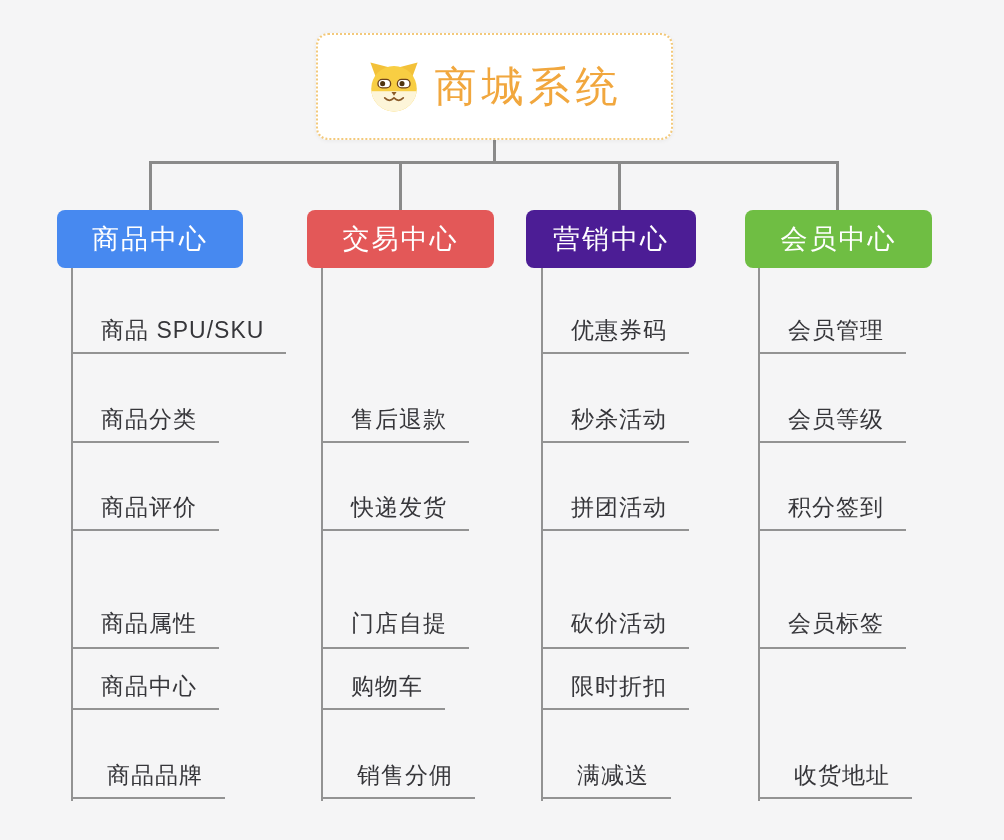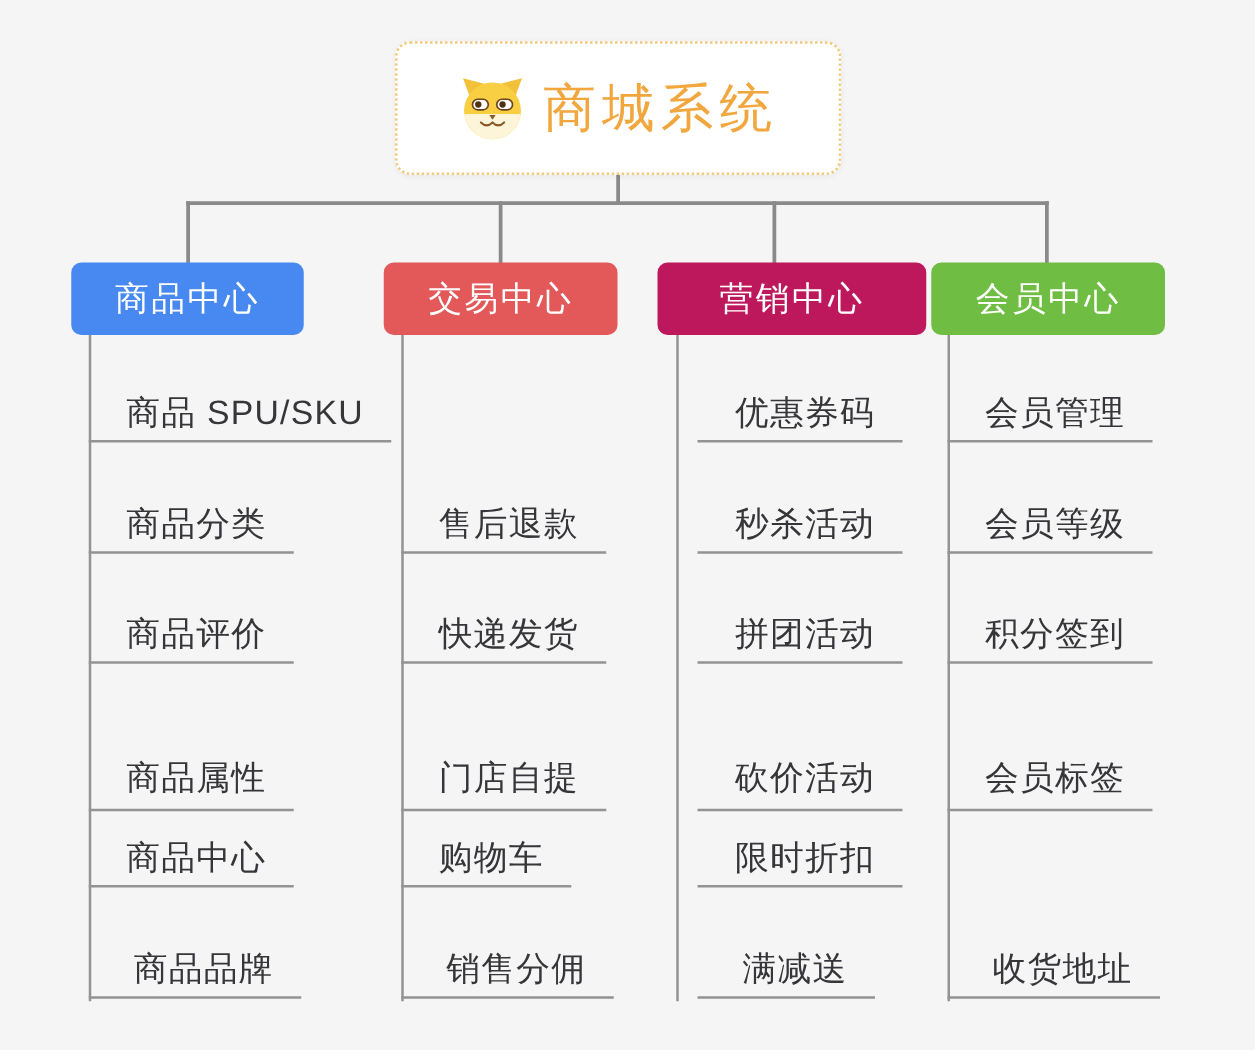--- a/index.html
+++ b/index.html
@@ -45,35 +45,35 @@
     position:absolute;top:210px;height:58px;
     border-radius:8px;
     color:#ffffff;
     font-size:27px;letter-spacing:2px;
     display:flex;align-items:center;justify-content:center;
     white-space:nowrap;
     cursor:pointer;
   }
   .b0{left:57px;width:186px;background:#4789f0;}
   .b1{left:307px;width:187px;background:#e35858;}
-  .b2{left:526px;width:215px;background:#be185d;}
+  .b2{left:526px;width:170px;background:#4c1d95;}
   .b3{left:745px;width:187px;background:#6fbe43;}
 
   
   .leaf{
     position:absolute;
     height:32px;line-height:32px;
     padding:0 22px 6px 30px;
     border-bottom:2px solid #939393;
-    font-size:27px;letter-spacing:1px;
+    font-size:23px;letter-spacing:1px;
     color:#36363a;
     white-space:nowrap;
     cursor:pointer;
   }
-  .col0{left:71px;} .col1{left:321px;} .col2{left:541px;margin-left:17px;} .col3{left:758px;}
+  .col0{left:71px;} .col1{left:321px;} .col2{left:541px;} .col3{left:758px;}
   .r0{top:314px;} .r1{top:403px;} .r2{top:491px;}
   .r3{top:609px;font-family:Liberation Mono, monospace;} .r4{top:670px;} .r5{top:759px;padding-left:36px;}
 </style>
 </head>
 <body>
 
 <div class="stage">
 
   <div class="conn vstub"></div>
   <div class="conn bus"></div>

